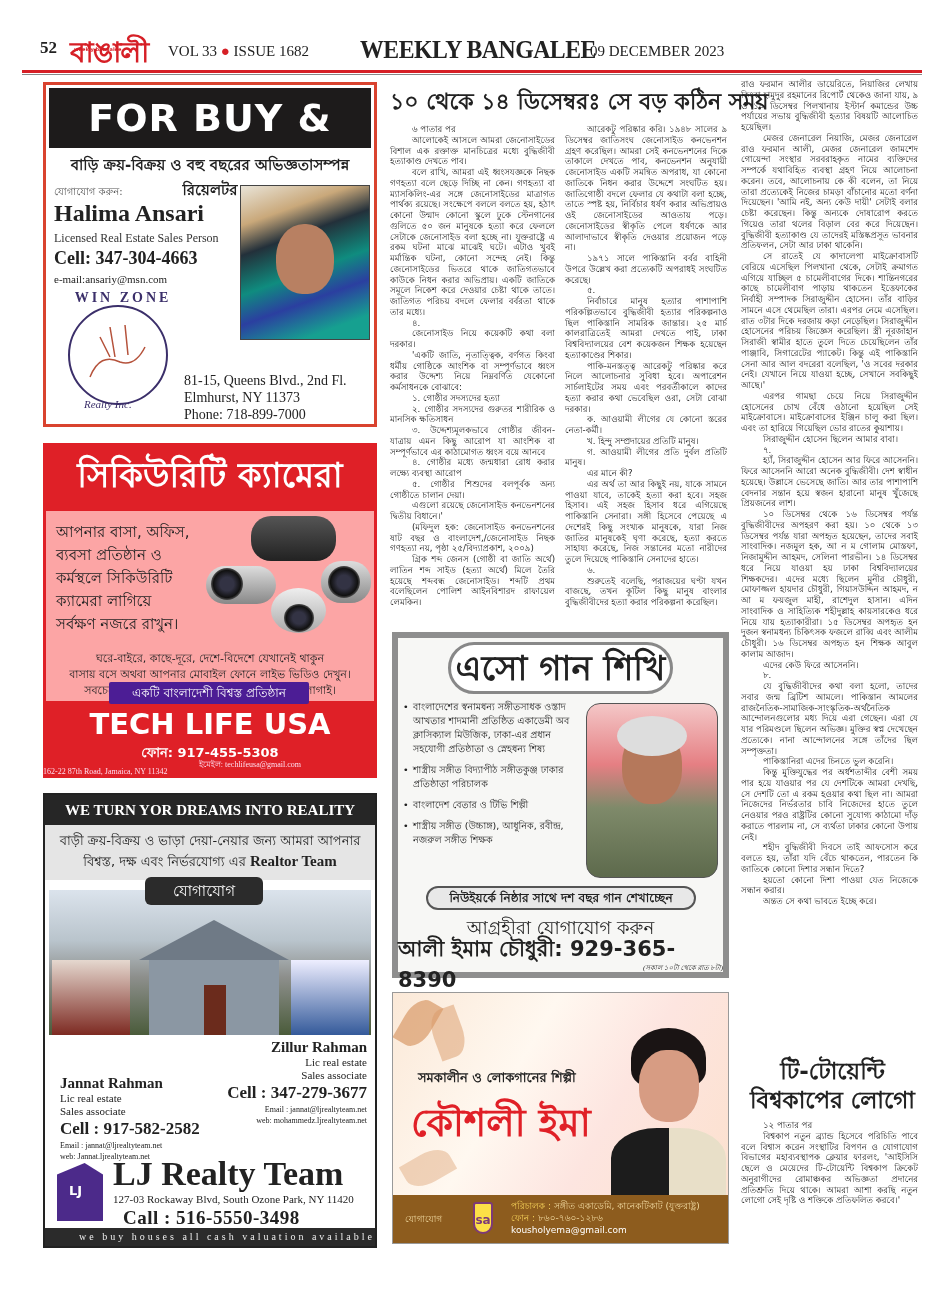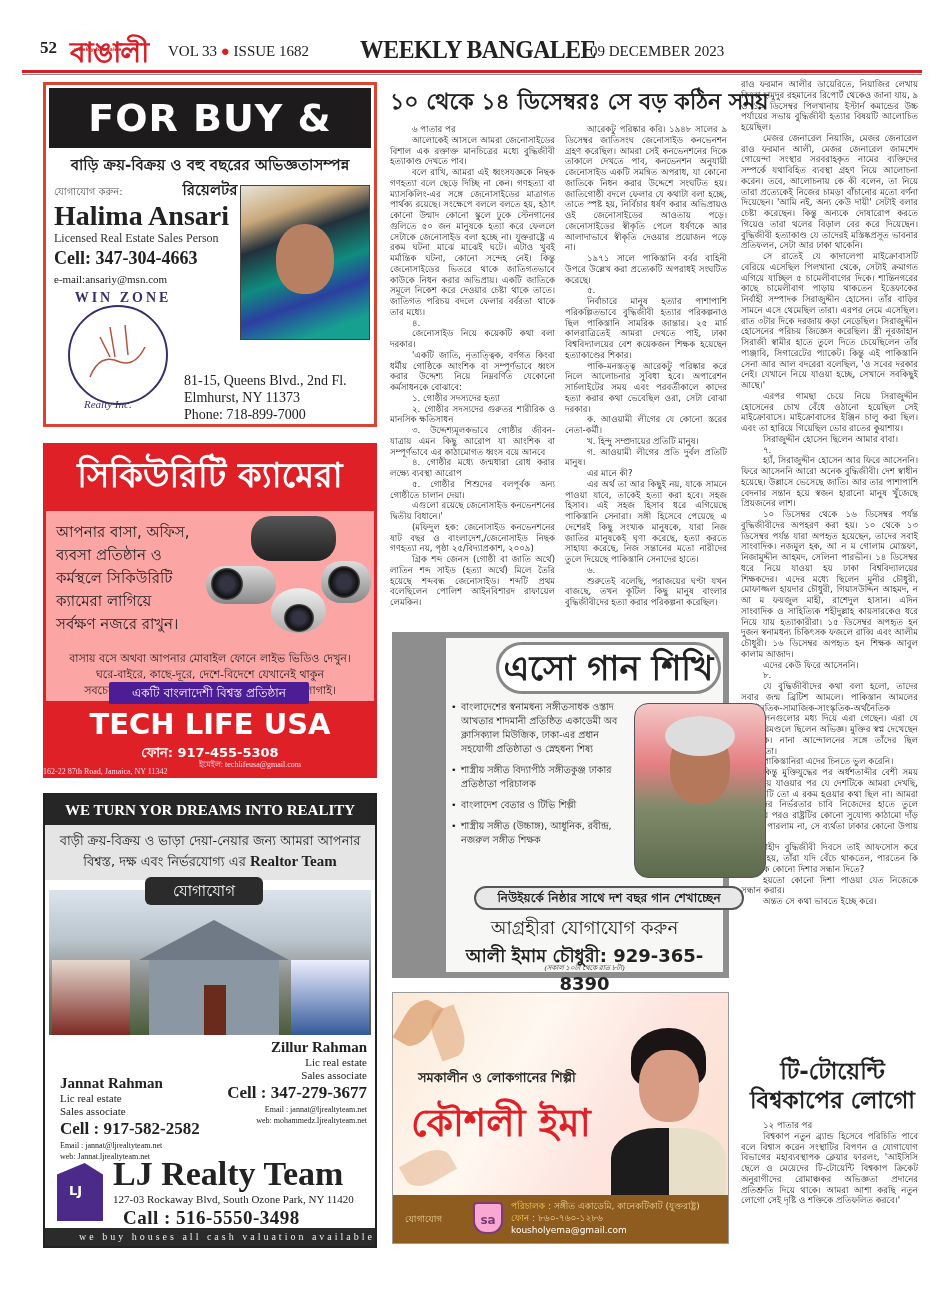--- a/index.html
+++ b/index.html
@@ -15,21 +15,21 @@
   .hdr-title { left: 360px; top: 36px; font-size: 25px; font-weight: bold; letter-spacing: -0.5px; transform: scaleX(0.95); transform-origin: left; }
   .hdr-date { left: 590px; top: 43px; font-size: 15px; }
   .hdr-rule { left: 22px; top: 70px; width: 900px; height: 3px; background: #d61f26; }
   .hdr-rule2 { left: 22px; top: 74px; width: 900px; height: 1px; background: #888; }
 
   
   .ad1 { left: 43px; top: 82px; width: 334px; height: 345px; border: 3px solid #d9432f; background: #fff; }
   .ad1-top { position: absolute; left: 3px; top: 3px; right: 3px; height: 60px; background: #1d1b1b; color: #fff; font-family: "DejaVu Sans", sans-serif; font-weight: bold; font-size: 38px; text-align: center; line-height: 60px; letter-spacing: 1px; }
   .ad1-bn { position: absolute; left: 6px; top: 68px; right: 6px; font-family: "DejaVu Sans", sans-serif; font-weight: bold; font-size: 15px; text-align: center; color: #222; }
   .ad1-contact { position: absolute; left: 8px; top: 99px; font-size: 10px; color: #555; font-family: "DejaVu Sans", sans-serif; }
-  .ad1-name { position: absolute; left: 8px; top: 115px; font-size: 28px; font-weight: bold; }
+  .ad1-name { position: absolute; left: 8px; top: 115px; font-size: 24px; font-weight: bold; }
   .ad1-role { position: absolute; left: 8px; top: 146px; font-size: 12px; color: #333; }
   .ad1-cell { position: absolute; left: 8px; top: 163px; font-size: 18px; font-weight: bold; }
   .ad1-email { position: absolute; left: 8px; top: 188px; font-size: 11px; }
   .ad1-photo { position: absolute; left: 194px; top: 100px; width: 130px; height: 155px; background: linear-gradient(160deg,#e9e4d8 0%,#c9a87a 20%,#23303a 35%,#0f8c7f 55%,#2b3fa0 70%,#16a090 88%); border: 1px solid #444; }
   .ad1-photo .face { position: absolute; left: 35px; top: 38px; width: 58px; height: 70px; background: #b88062; border-radius: 48% 48% 45% 45%; }
   .ad1-logo { position: absolute; left: 22px; top: 220px; width: 100px; height: 100px; border: 2px solid #3b2f6a; border-radius: 50%; }
   .ad1-logo-top { position: absolute; left: 22px; top: 205px; width: 110px; text-align: center; font-size: 14px; color: #3b2f6a; font-weight: bold; letter-spacing: 3px; }
   .ad1-logo-bot { position: absolute; left: 38px; top: 313px; font-size: 11px; font-style: italic; color: #3b2f6a; }
   .ad1-addr { position: absolute; left: 138px; top: 287px; font-size: 14px; line-height: 17px; }
 
@@ -77,45 +77,45 @@
   .art-title { left: 390px; top: 84px; width: 340px; font-family: "DejaVu Sans", sans-serif; font-size: 22px; font-weight: bold; white-space: nowrap; }
   .col { font-family: "DejaVu Sans", sans-serif; font-size: 8.6px; line-height: 10.75px; text-align: justify; color: #222; }
   .col p { text-indent: 22px; }
   .col p.noind { text-indent: 0; }
   .c1 { left: 390px; top: 124px; width: 165px; }
   .c2 { left: 565px; top: 124px; width: 162px; }
   .c3 { left: 741px; top: 79px; width: 177px; }
 
   
   .ad4 { left: 392px; top: 632px; width: 337px; height: 346px; background: #8e8e8e; }
-  .ad4-inner { position: absolute; left: 6px; top: 6px; right: 6px; bottom: 6px; background: #f7f7f5; margin-left: 48px; }
+  .ad4-inner { position: absolute; left: 6px; top: 6px; right: 6px; bottom: 6px; background: #f7f7f5; }
   .ad4-title { position: absolute; left: 50px; top: 4px; width: 225px; height: 52px; border: 3px solid #888; border-radius: 26px; background: #fff; text-align: center; line-height: 46px; font-size: 34px; font-family: "DejaVu Sans", sans-serif; font-weight: bold; }
   .ad4-list { position: absolute; left: 5px; top: 62px; width: 180px; font-size: 9.5px; line-height: 14px; font-family: "DejaVu Sans", sans-serif; }
   .ad4-list li { list-style: none; margin-bottom: 7px; padding-left: 10px; position: relative; }
   .ad4-list li::before { content: "•"; position: absolute; left: 0; }
   .ad4-photo { position: absolute; left: 188px; top: 65px; width: 132px; height: 175px; border-radius: 14px; background: linear-gradient(#f4c7c7 0%,#e57f83 35%,#7f8a6a 60%,#5d6a4c 100%); border: 1px solid #555; overflow: hidden; }
   .ad4-photo .hair { position: absolute; left: 30px; top: 12px; width: 70px; height: 40px; border-radius: 50%; background: #ddd; }
   .ad4-photo .face { position: absolute; left: 35px; top: 25px; width: 60px; height: 75px; border-radius: 45%; background: #b5785b; }
   .ad4-banner { position: absolute; left: 28px; top: 248px; width: 270px; height: 24px; border: 2px solid #555; border-radius: 12px; background: #e8e8e8; text-align: center; line-height: 20px; font-size: 12px; font-family: "DejaVu Sans", sans-serif; font-weight: bold; }
   .ad4-contact { position: absolute; left: 0; top: 276px; width: 100%; text-align: center; font-size: 18px; font-family: "DejaVu Sans", sans-serif; }
-  .ad4-name { position: absolute; left: 0; top: 304px; width: 100%; text-align: center; font-size: 18px; font-family: "DejaVu Sans", sans-serif; font-weight: bold; }
-  .ad4-hours { position: absolute; left: 0; top: 324px; width: 100%; text-align: center; font-size: 7px; font-style: italic; }
+  .ad4-name { position: absolute; left: 0; top: 295px; width: 100%; font-size: 21px; font-family: "DejaVu Sans", sans-serif; font-weight: bold; }
+  .ad4-hours { position: absolute; left: 0; top: 324px; width: 100%; text-align: right; font-size: 7px; font-style: italic; }
 
   
   .ad5 { left: 392px; top: 992px; width: 337px; height: 252px; border: 1px solid #999; background: linear-gradient(120deg,#fbe9d8 0%,#fff8f0 35%,#fde5e0 60%,#fce0cb 100%); overflow: hidden; }
   .ad5-leaf { position: absolute; width: 30px; height: 50px; border-radius: 50% 0; background: #d99a68; opacity: 0.7; }
   .ad5-sub { position: absolute; left: 25px; top: 75px; font-size: 13px; font-family: "DejaVu Sans", sans-serif; font-weight: bold; }
   .ad5-name { position: absolute; left: 18px; top: 100px; font-size: 38px; font-family: "DejaVu Sans", sans-serif; font-weight: bold; color: #e02027; }
   .ad5-woman { position: absolute; left: 218px; top: 35px; width: 115px; height: 175px; }
   .ad5-hair { position: absolute; left: 20px; top: 0; width: 75px; height: 60px; background: #1a1414; border-radius: 50% 50% 30% 30%; }
   .ad5-face { position: absolute; left: 28px; top: 22px; width: 60px; height: 72px; background: #d79c83; border-radius: 45%; }
   .ad5-body { position: absolute; left: 0; top: 100px; width: 115px; height: 75px; background: linear-gradient(90deg,#1c1c1c 50%,#e8dfc8 50%); border-radius: 40% 40% 0 0; }
   .ad5-bar { position: absolute; left: 0; bottom: 0; width: 100%; height: 48px; background: #8d5c1e; color: #f0d9a0; font-size: 9px; font-family: "DejaVu Sans", sans-serif; }
   .ad5-yog { position: absolute; left: 12px; top: 17px; }
-  .ad5-sa { position: absolute; left: 80px; top: 7px; width: 30px; height: 32px; background: #f9a8d4; border: 2px solid #7d3a78; border-radius: 4px 4px 13px 13px; color: #7d3a78; font-weight: bold; font-size: 12px; text-align: center; line-height: 32px; }
+  .ad5-sa { position: absolute; left: 80px; top: 7px; width: 20px; height: 32px; background: #fde047; border: 2px solid #7d3a78; border-radius: 4px 4px 13px 13px; color: #7d3a78; font-weight: bold; font-size: 12px; text-align: center; line-height: 32px; }
   .ad5-info { position: absolute; left: 118px; top: 5px; line-height: 12px; }
   .ad5-info .lbl { color: #f7d35a; }
   .ad5-info .em { color: #fff; }
 
   
   .t20 { left: 740px; top: 1057px; width: 185px; text-align: center; font-family: "DejaVu Sans", sans-serif; font-size: 23px; font-weight: bold; line-height: 29px; }
   .c4 { left: 741px; top: 1120px; width: 177px; }
 </style>
 </head>
 <body>
@@ -166,22 +166,22 @@
     <div class="ad2-cam">
       <div class="cam-body" style="left:45px;top:0;width:85px;height:45px;background:linear-gradient(#555,#222);"></div>
       <div class="cam-body" style="left:0;top:50px;width:70px;height:38px;"></div>
       <div class="cam-lens" style="left:5px;top:52px;width:32px;height:32px;"></div>
       <div class="cam-body" style="left:115px;top:45px;width:50px;height:42px;"></div>
       <div class="cam-lens" style="left:122px;top:50px;width:32px;height:32px;"></div>
       <div class="cam-body" style="left:65px;top:72px;width:55px;height:45px;border-radius:50%;background:linear-gradient(#eee,#aaa);"></div>
       <div class="cam-lens" style="left:78px;top:88px;width:30px;height:28px;"></div>
     </div>
     <div class="ad2-sub">
+      <div>ঘরে-বাইরে, কাছে-দূরে, দেশে-বিদেশে যেখানেই থাকুন</div>
       <div>বাসায় বসে অথবা আপনার মোবাইল ফোনে লাইভ ভিডিও দেখুন।</div>
-      <div>ঘরে-বাইরে, কাছে-দূরে, দেশে-বিদেশে যেখানেই থাকুন</div>
       <div>সবচেয়ে কম খরচে অল্প সময়ে সিকিউরিটি ক্যামেরা লাগাই।</div>
     </div>
   </div>
   <div class="ad2-pill">একটি বাংলাদেশী বিশ্বস্ত প্রতিষ্ঠান</div>
   <div class="ad2-brand">TECH LIFE USA</div>
   <div class="ad2-phone">ফোন: 917-455-5308</div>
   <div class="ad2-email">ইমেইল: techlifeusa@gmail.com</div>
   <div class="ad2-addr">162-22 87th Road, Jamaica, NY 11342</div>
 </div>
 

